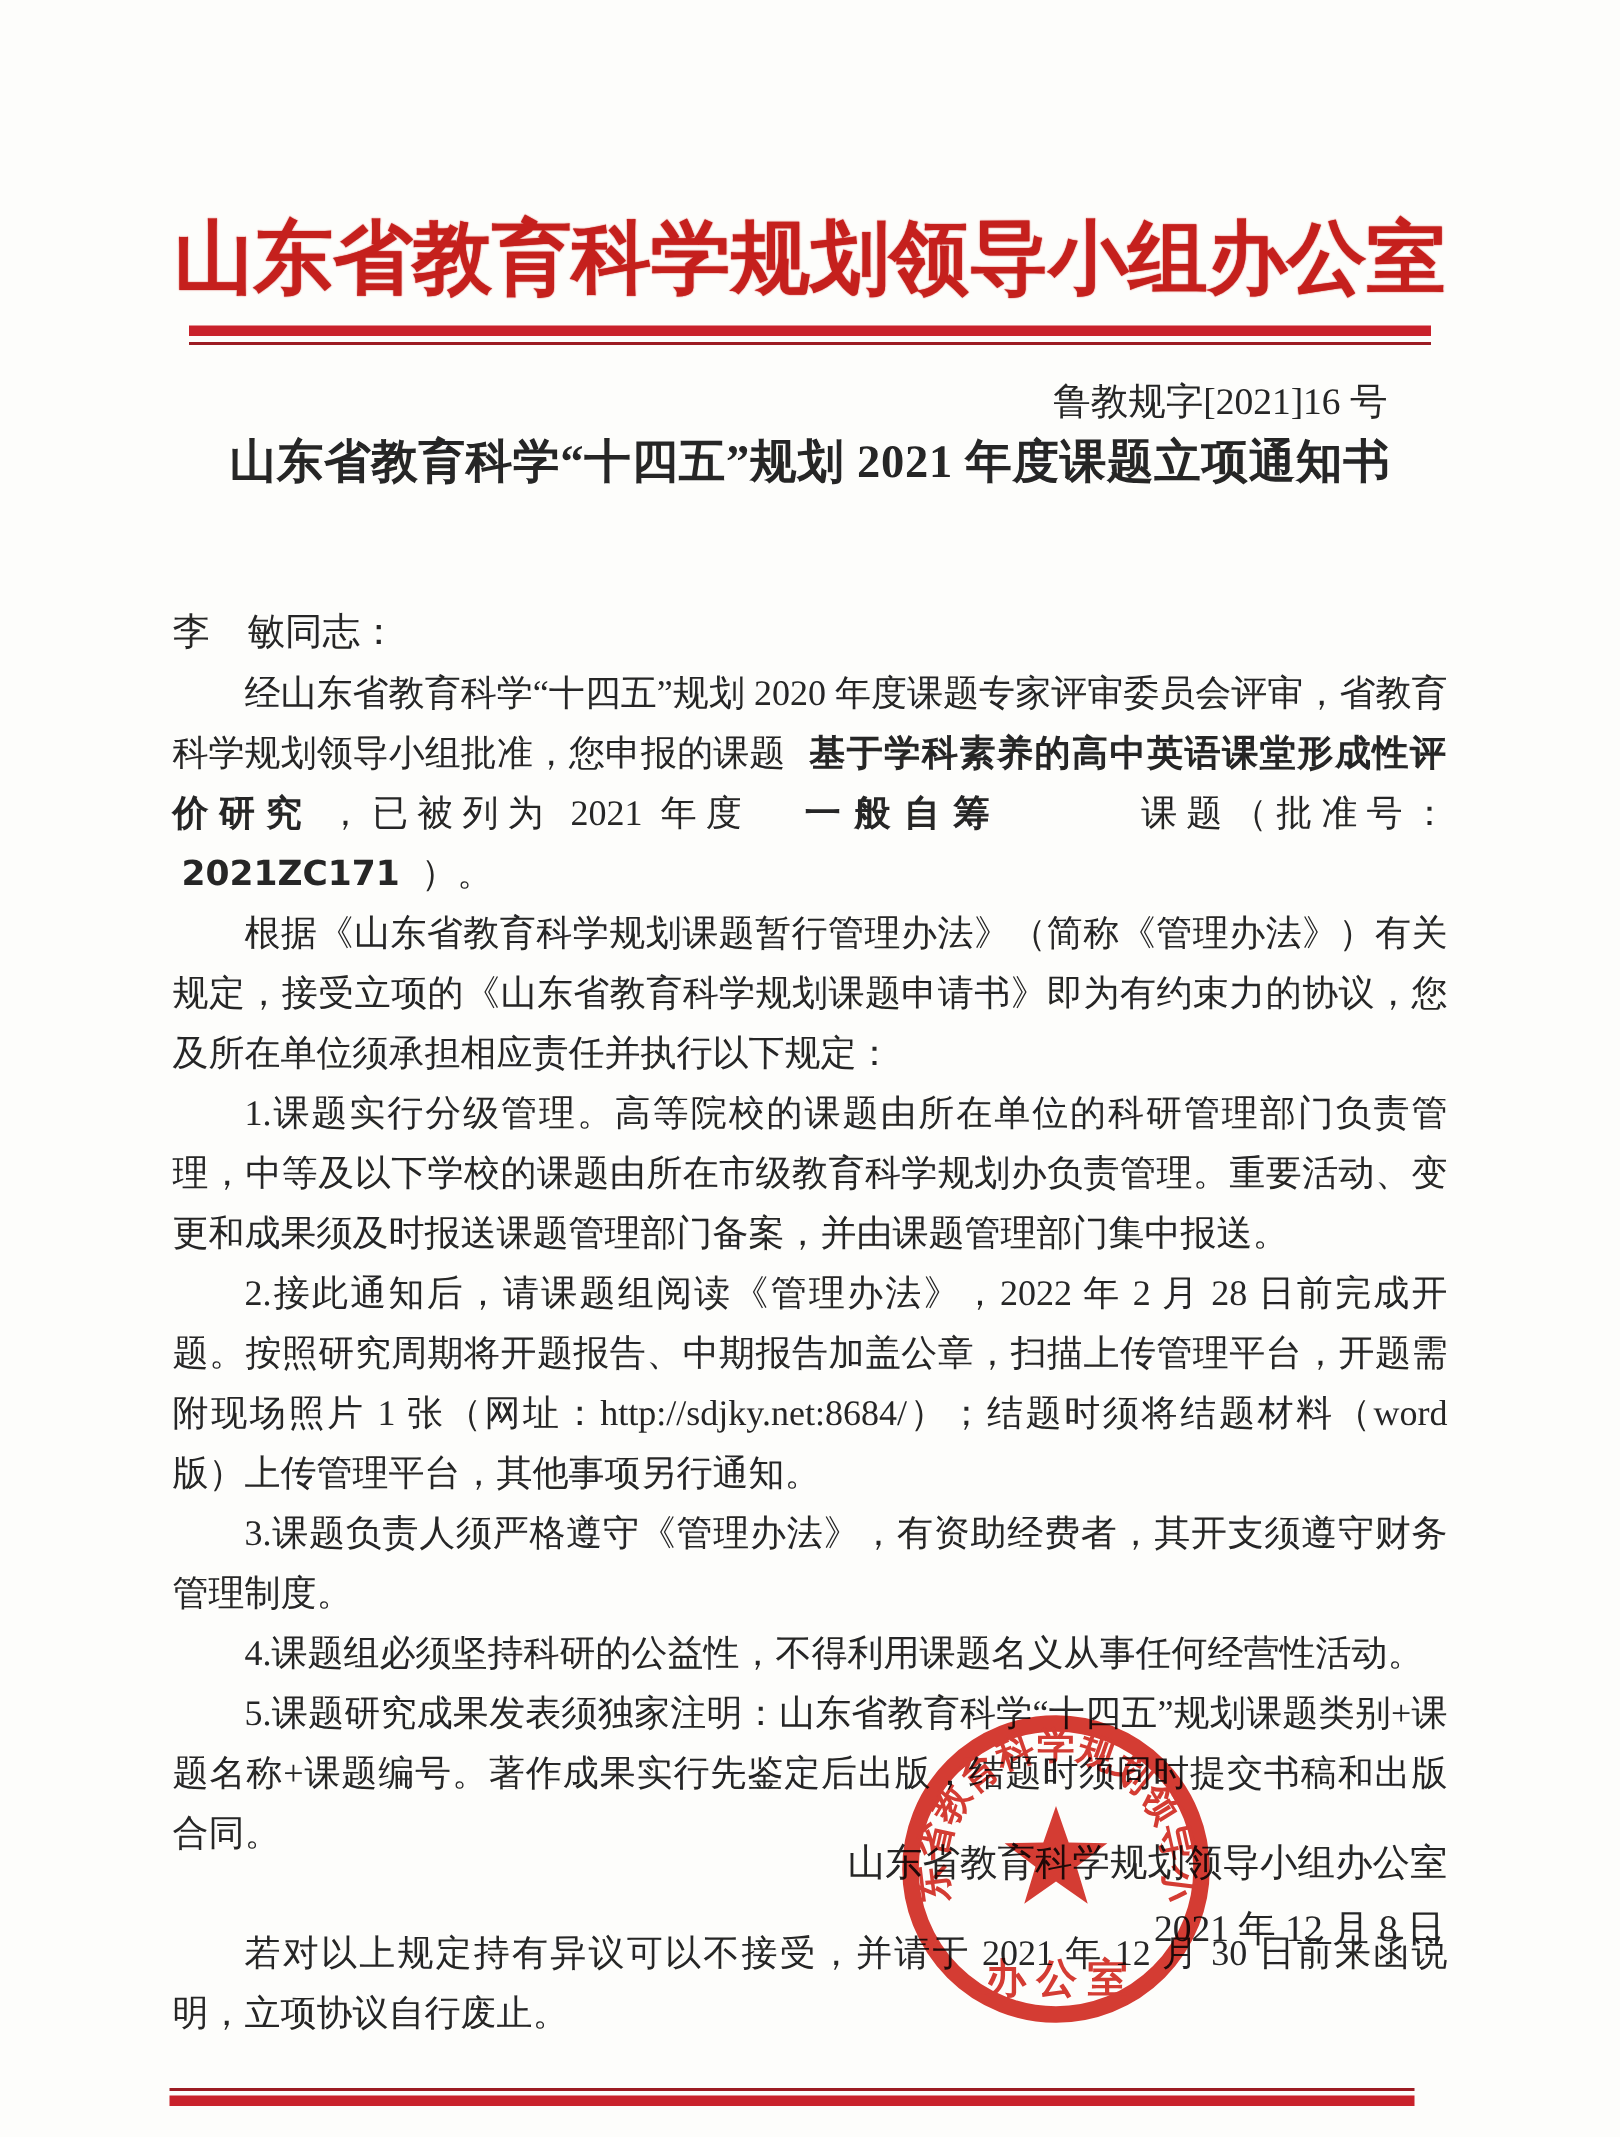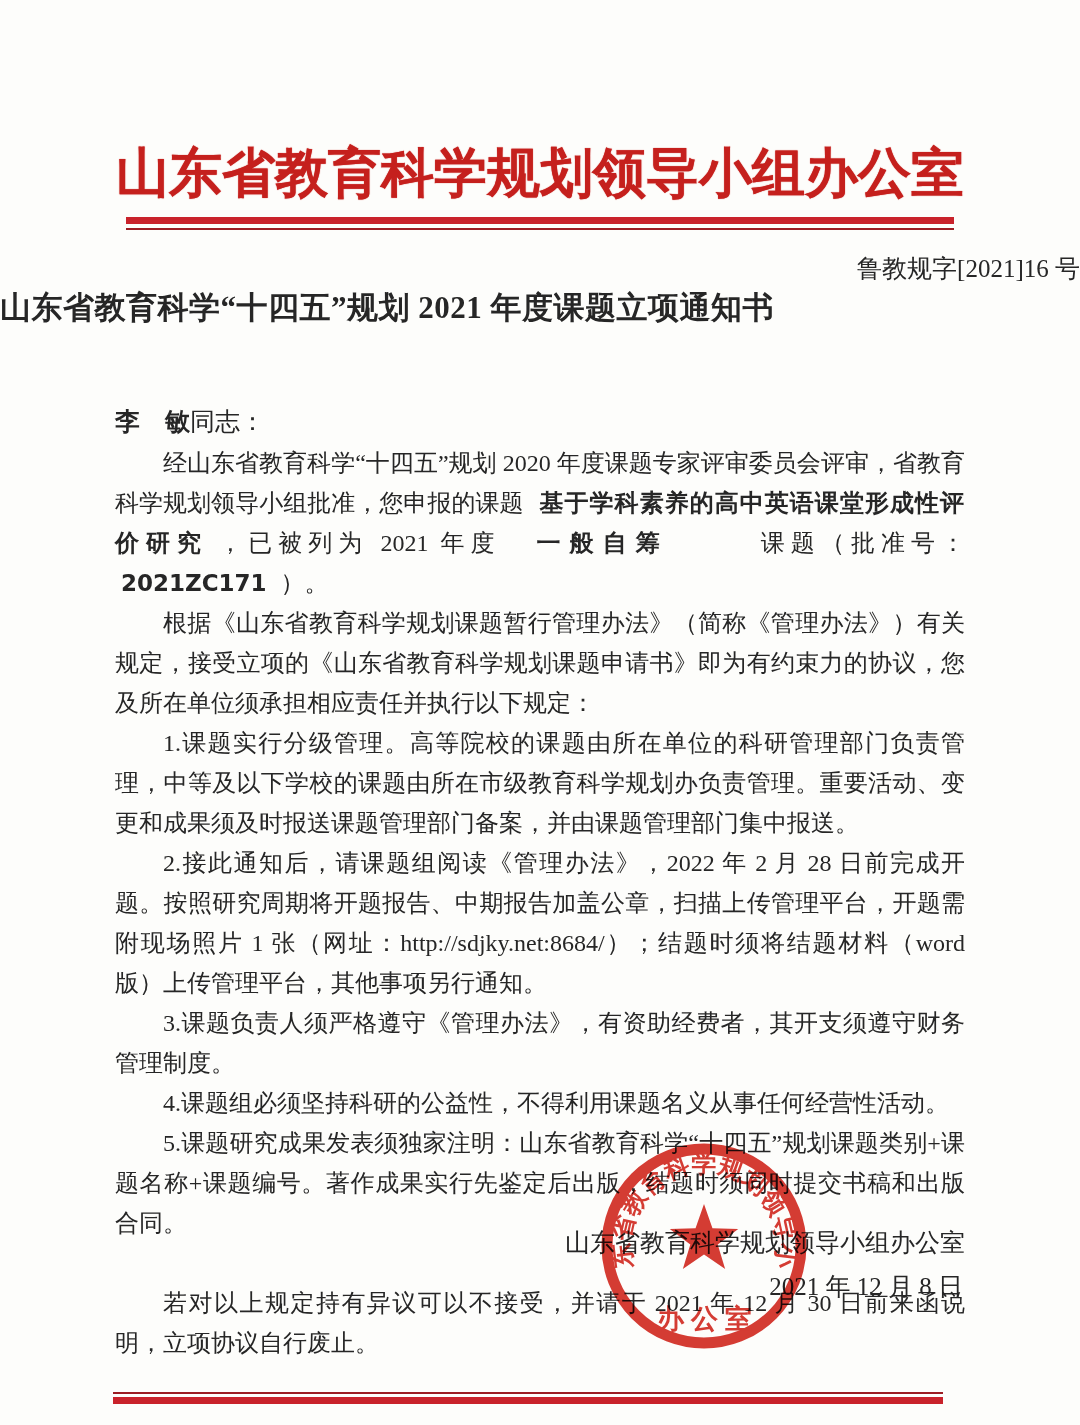--- a/index.html
+++ b/index.html
@@ -21,34 +21,36 @@
     color:#c5201d;
     text-shadow:0 0 1px #c5201d;
     letter-spacing:0;
   }
   .rule{width:828px;margin:13px auto 0;}
   .rule-thick{height:7px;background:#c9222b;}
   .rule-gap{height:4px;}
   .rule-thin{height:2px;background:#9c1c23;}
   .doc-number{
     margin-top:25px;
+    padding-right:155px;
     text-align:right;
     font-size:25px;
     line-height:28px;
   }
   .doc-title{
     margin-top:7px;
+    text-align:center;
     font-size:31px;
     line-height:36px;
     font-weight:700;
     letter-spacing:0.5px;
   }
   .content{margin:74px 115px 0;}
   .salutation{font-size:25px;line-height:43px;}
-  .salutation .name{font-weight:700;}
+  .salutation .name{font-weight:400;}
   .para{
     margin:0;
     font-size:24px;
     line-height:40px;
     text-align:justify;
     text-indent:2em;
     word-break:break-word;
   }
   .closing{margin-top:40px;}
   .fill{font-weight:700;}

